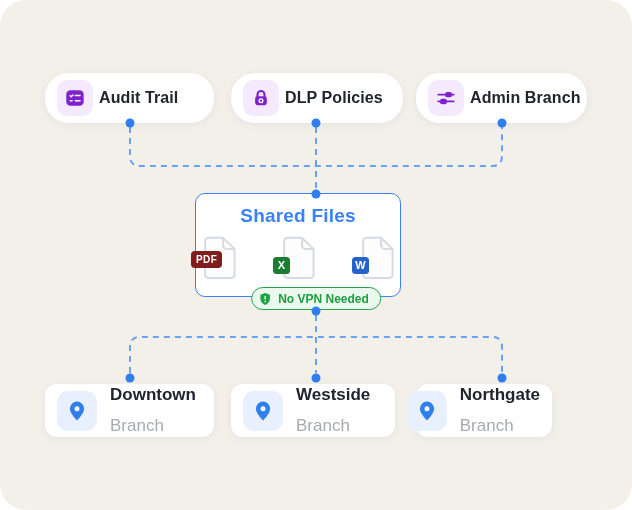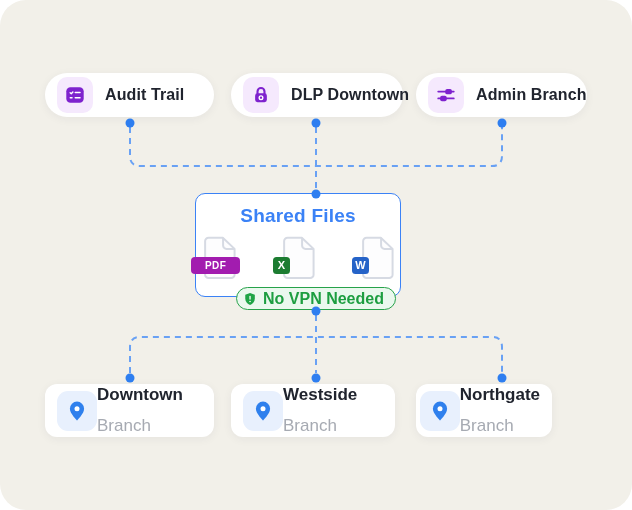--- a/index.html
+++ b/index.html
@@ -1,60 +1,60 @@
 <!DOCTYPE html>
 <html><head>
 <meta charset="utf-8">
 <style>
   html,body{margin:0;padding:0;background:#ffffff;}
   body{font-family:"Liberation Sans", sans-serif; -webkit-font-smoothing:antialiased;}
   .canvas{position:relative;width:632px;height:510px;background:#f2f0e9;border-radius:26px;overflow:hidden;}
 
   
   .node-card{
-    position:absolute;top:73px;height:44px;background:#ffffff;border-radius:24px;
+    position:absolute;top:73px;height:50px;background:#ffffff;border-radius:24px;
     box-shadow:0 2px 10px rgba(30,30,60,.06);display:flex;align-items:center;
-    gap:12px;padding:0 12px;box-sizing:border-box;
+    gap:6px;padding:0 12px;box-sizing:border-box;
   }
   #top-1{left:45px;width:169px;}
   #top-2{left:231px;width:172px;}
   #top-3{left:416px;width:171px;}
   .icon-sq{width:36px;height:36px;border-radius:10px;background:#f5e9fd;
     display:flex;align-items:center;justify-content:center;flex:none;}
   .node-label{font-size:16px;font-weight:700;color:#20242e;white-space:nowrap;letter-spacing:.1px;}
 
   
   .hub{
     position:absolute;left:195px;top:193px;width:206px;height:104px;background:#ffffff;
     border:1.6px solid #3b82f6;border-radius:10px;box-sizing:border-box;text-align:center;
   }
   .hub-title{margin-top:11px;font-size:19px;font-weight:700;color:#3b82f6;letter-spacing:.2px;}
   .files{display:flex;justify-content:center;gap:41px;margin-top:8px;}
   .file{position:relative;width:38px;height:46px;}
   .file-badge{position:absolute;color:#fff;font-weight:700;display:flex;
     align-items:center;justify-content:center;line-height:1;}
-  .badge-pdf{left:-9px;bottom:7px;height:17px;padding:0 14px;border-radius:4px;
-    background:#a21caf;font-size:10px;letter-spacing:.4px;}
+  .badge-pdf{left:-9px;bottom:13px;height:17px;padding:0 5px;border-radius:4px;
+    background:#7f1d1d;font-size:10px;letter-spacing:.4px;}
   .badge-sq{left:-6px;bottom:7px;width:17px;height:17px;border-radius:3.5px;font-size:11px;}
   .badge-excel{background:#1c7c31;}
   .badge-word{background:#2563c8;}
 
   
   .vpn{
     position:absolute;left:316px;top:287px;transform:translateX(-50%);height:23px;
     display:flex;align-items:center;gap:6px;background:#eaf8ee;border:1.6px solid #27a24a;
-    border-radius:13px;padding:0 11px 0 6px;color:#1d9e41;font-size:16px;font-weight:700;
+    border-radius:13px;padding:0 11px 0 6px;color:#1d9e41;font-size:12px;font-weight:700;
     box-sizing:border-box;white-space:nowrap;
   }
 
   
   .branch-card{
     position:absolute;top:384px;height:53px;background:#ffffff;border-radius:12px;
     box-shadow:0 2px 10px rgba(30,30,60,.06);display:flex;align-items:center;
-    padding:0 12px;box-sizing:border-box;
+    gap:13px;padding:0 12px;box-sizing:border-box;
   }
   #branch-1{left:45px;width:169px;}
   #branch-2{left:231px;width:164px;}
   #branch-3{left:416px;width:136px;justify-content:flex-end;}
   .pin-sq{width:40px;height:40px;border-radius:11px;background:#e8f0fd;
     display:flex;align-items:center;justify-content:center;flex:none;}
   .branch-text{display:flex;flex-direction:column;justify-content:center;}
   .branch-name{font-size:17px;font-weight:700;color:#20242e;line-height:1.15;white-space:nowrap;}
   .branch-sub{font-size:17px;color:#a6aab2;margin-top:12px;}
 
@@ -79,21 +79,21 @@
   </div>
 
   <div class="node-card" id="top-2">
     <span class="icon-sq">
       <svg width="22" height="22" viewBox="0 0 24 24">
         <path d="M8.2 10.5 V8.2 a3.8 3.8 0 0 1 7.6 0 V10.5" stroke="#7e22ce" stroke-width="2.3" fill="none" stroke-linecap="round"></path>
         <rect x="5.6" y="10.2" width="12.8" height="9.6" rx="2.6" fill="#7e22ce"></rect>
         <circle cx="12" cy="15" r="2" fill="none" stroke="#fff" stroke-width="1.5"></circle>
       </svg>
     </span>
-    <span class="node-label">DLP Downtown</span>
+    <span class="node-label">DLP Policies</span>
   </div>
 
   <div class="node-card" id="top-3">
     <span class="icon-sq">
       <svg width="22" height="22" viewBox="0 0 24 24">
         <line x1="3.5" y1="8.3" x2="20.5" y2="8.3" stroke="#7e22ce" stroke-width="1.9" stroke-linecap="round"></line>
         <rect x="11.2" y="5.4" width="7.2" height="5.8" rx="2" fill="#7e22ce"></rect>
         <line x1="3.5" y1="15.8" x2="20.5" y2="15.8" stroke="#7e22ce" stroke-width="1.9" stroke-linecap="round"></line>
         <rect x="5.6" y="12.9" width="7.2" height="5.8" rx="2" fill="#7e22ce"></rect>
       </svg>

